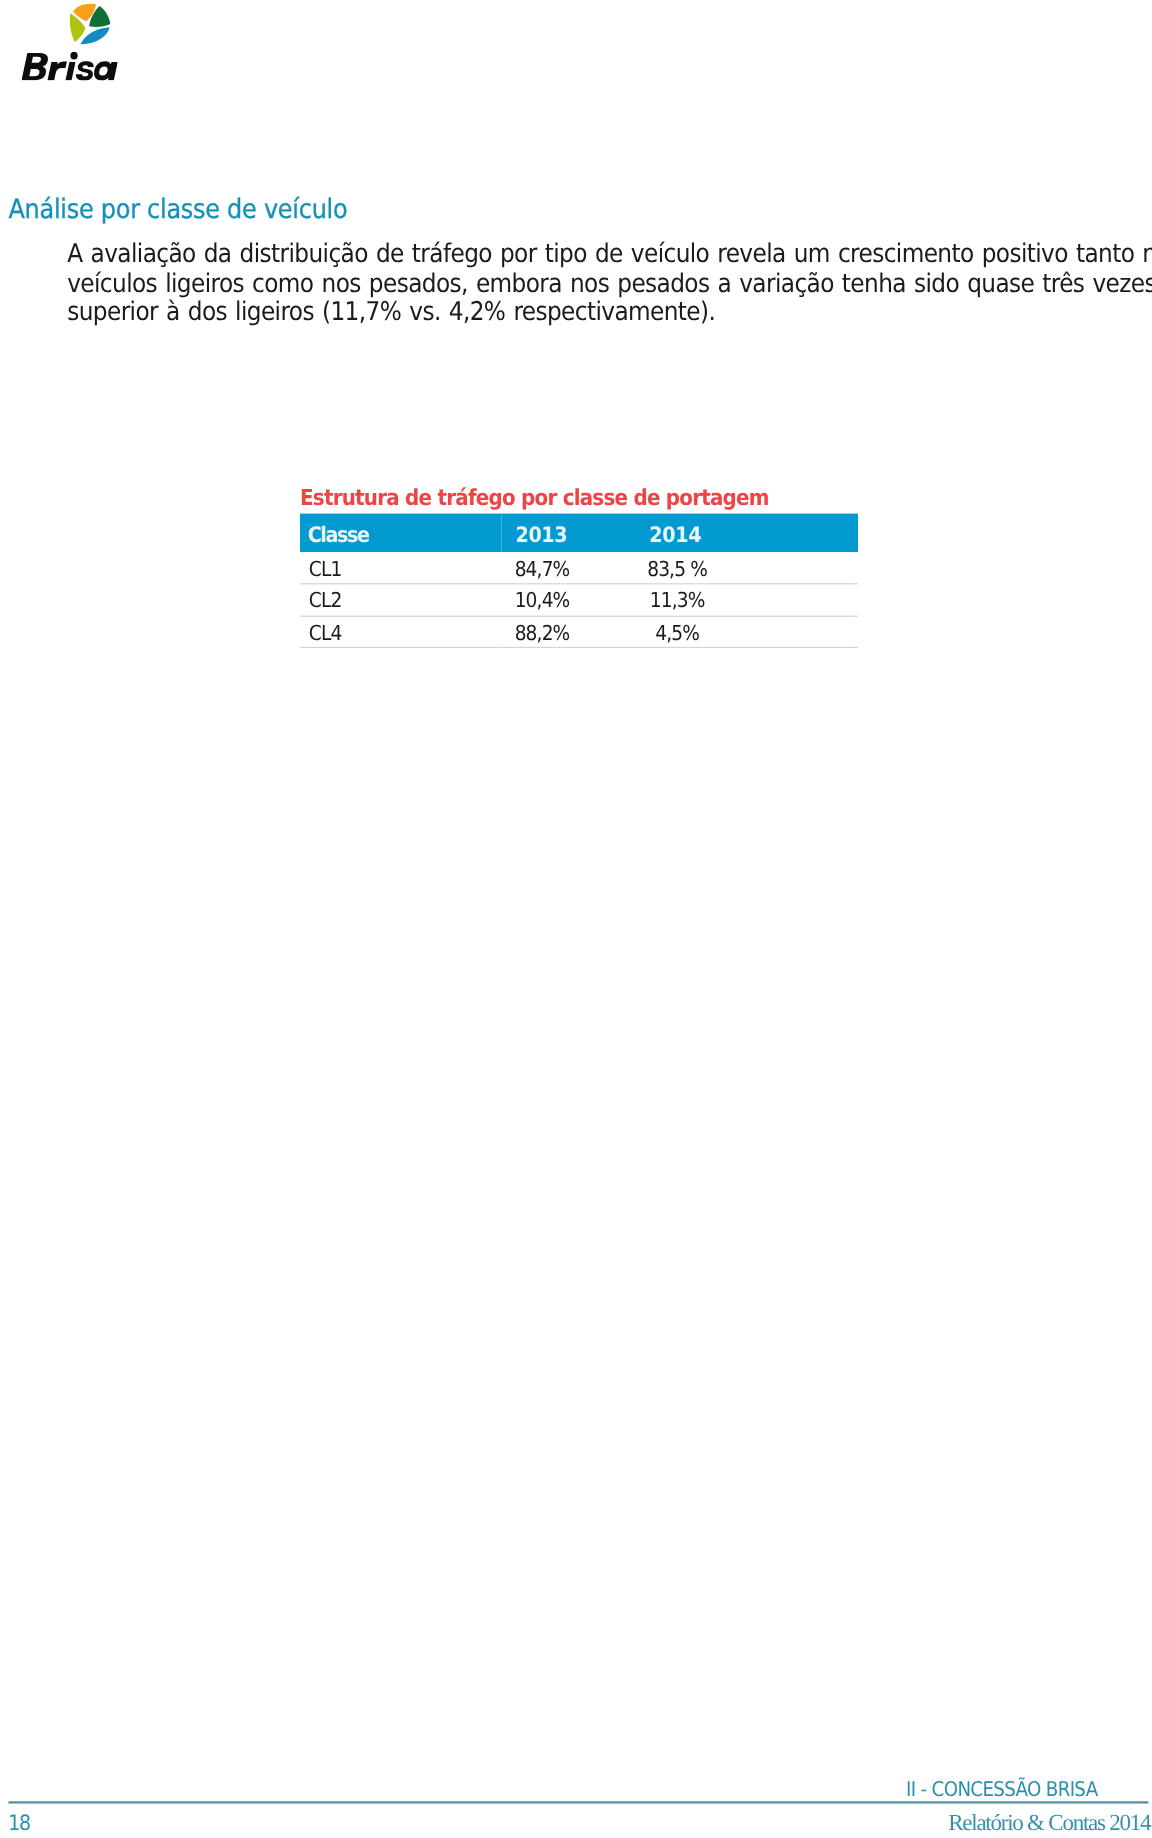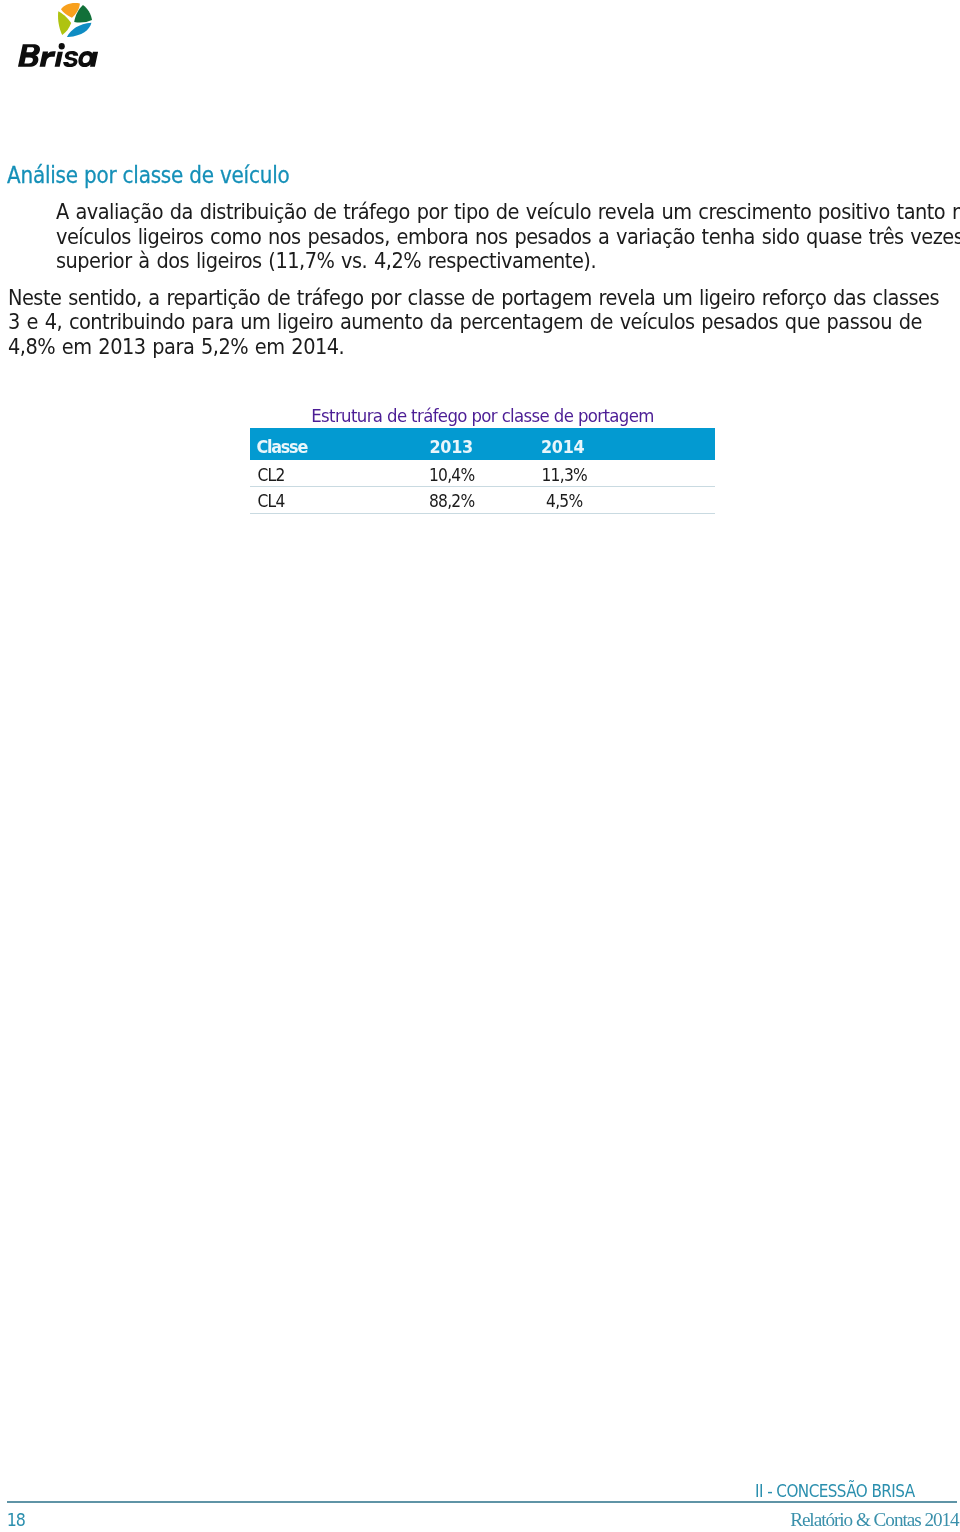--- a/index.html
+++ b/index.html
@@ -47,26 +47,25 @@
   }
   .para.p1 { top: 200.3px; margin-left: 48px; }
   .para.p2 { top: 286.1px; }
 
   
   .tbl-wrap { position: absolute; left: 250px; top: 428px; width: 465px; }
   .tbl-title {
     position: absolute;
     left: 0; top: -22.5px;
     width: 465px;
-    text-align: center;
     font-size: 18.4px;
     font-stretch: condensed;
     letter-spacing: -0.62px;
-    font-weight: normal;
-    color: #4c1d95;
+    font-weight: bold;
+    color: #ef4444;
     line-height: 20px;
     height: 20px;
   }
   table.tbl { border-collapse: collapse; width: 465px; table-layout: fixed; }
   table.tbl th, table.tbl td { padding: 0; margin: 0; }
   .thead-row { background: #039ad1; height: 32px; }
   .thead-row th {
     color: #e9f6fb;
     font-size: 17.8px;
     font-stretch: condensed;
@@ -156,33 +155,37 @@
         <ellipse cx="50.9" cy="4.6" rx="3.4" ry="3.3"></ellipse>
         <path d="M52.6 20.3 L58.2 20.3 C58.2 21.5 59.2 22.1 61.0 22.1 C62.8 22.1 63.9 21.5 64.1 20.5 C64.3 19.5 63.5 19.1 61.3 18.7 L59.2 18.3 C55.6 17.7 54.0 16.1 54.5 13.6 C55.1 11.0 58.0 9.4 62.4 9.4 C66.9 9.4 69.4 11.2 69.2 14.2 L63.8 14.2 C63.8 13.2 62.9 12.7 61.4 12.7 C59.9 12.7 59.0 13.2 58.8 14.1 C58.6 14.9 59.3 15.4 61.2 15.7 L63.4 16.1 C67.2 16.7 68.9 18.3 68.3 21.0 C67.7 23.9 64.6 25.6 60.0 25.6 C55.1 25.6 52.4 23.7 52.6 20.3 Z"></path>
         <path d="M87.8 25.2 L82.4 25.2 L82.9 23.0 C81.3 24.7 79.1 25.6 76.4 25.6 C71.2 25.6 68.6 22.2 69.7 17.2 C70.9 12.1 74.8 9.4 79.8 9.4 C82.4 9.4 84.2 10.3 85.1 11.9 L85.6 10.0 L91.4 10.0 Z M79.0 13.7 C76.5 13.7 74.9 15.0 74.3 17.5 C73.7 20.1 74.7 21.4 77.2 21.4 C79.7 21.4 81.3 20.0 81.9 17.5 C82.5 15.0 81.5 13.7 79.0 13.7 Z"></path>
       </g>
     </svg>
   </div>
 
   <div class="section-title">Análise por classe de veículo</div>
 
   <div class="para p1">A avaliação da distribuição de tráfego por tipo de veículo revela um crescimento positivo tanto nos veículos ligeiros como nos pesados, embora nos pesados a variação tenha sido quase três vezes superior à dos ligeiros (11,7% vs. 4,2% respectivamente).</div>
-  <div class="para p2">Neste sentido, a repartição de tráfego por classe de portagem revela um ligeiro reforço das classes 3 e 4, contribuindo para um ligeiro aumento da percentagem de veículos pesados que passou de 4,8% em 2013 para 5,2% em 2014.</div>
 
   <div class="tbl-wrap">
     <div class="tbl-title">Estrutura de tráfego por classe de portagem</div>
     <table class="tbl">
       <thead>
         <tr class="thead-row">
           <th class="c1">Classe</th>
           <th class="c2">2013</th>
           <th class="c3">2014</th>
         </tr>
       </thead>
       <tbody>
+          <tr class="tbody-row">
+            <td class="c1">CL1</td>
+            <td class="c2">84,7%</td>
+            <td class="c3">83,5 %</td>
+          </tr>
           <tr class="tbody-row">
             <td class="c1">CL2</td>
             <td class="c2">10,4%</td>
             <td class="c3">11,3%</td>
           </tr>
           <tr class="tbody-row">
             <td class="c1">CL4</td>
             <td class="c2">88,2%</td>
             <td class="c3">4,5%</td>
           </tr>

